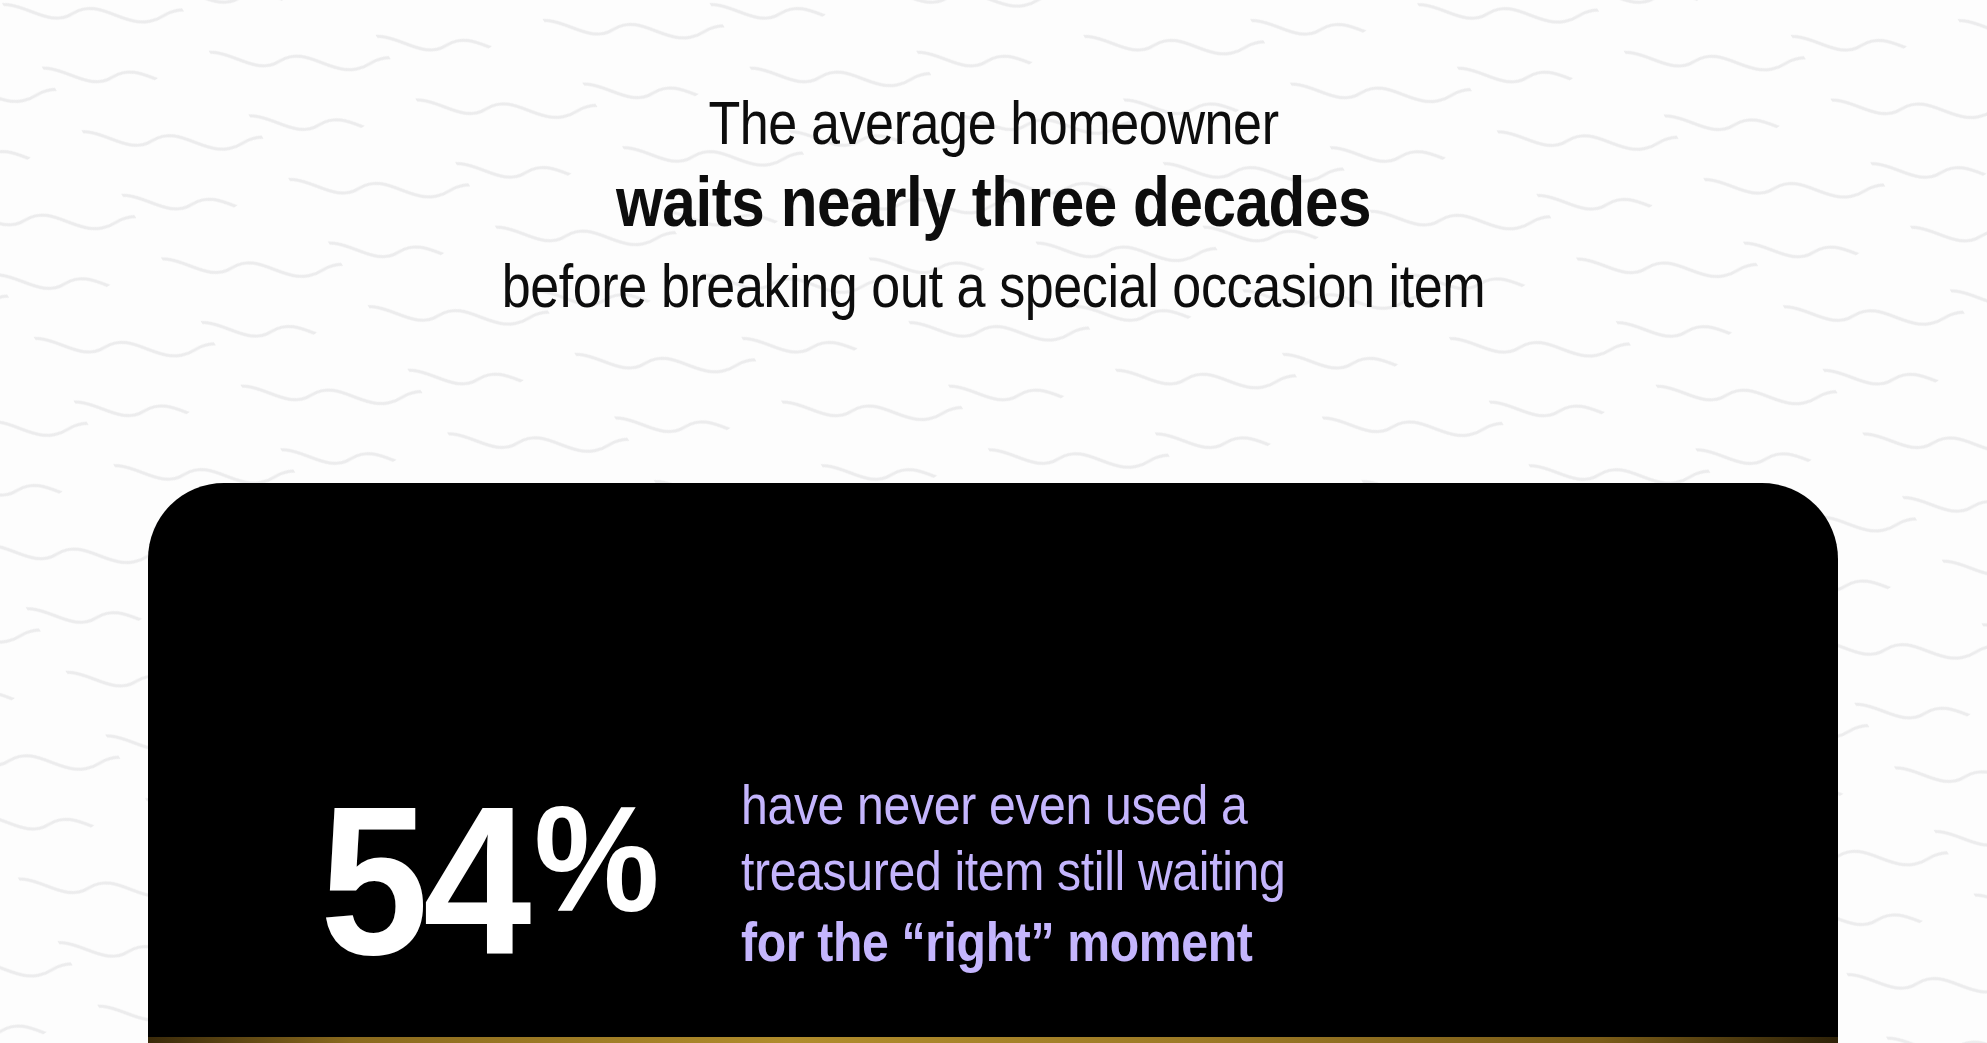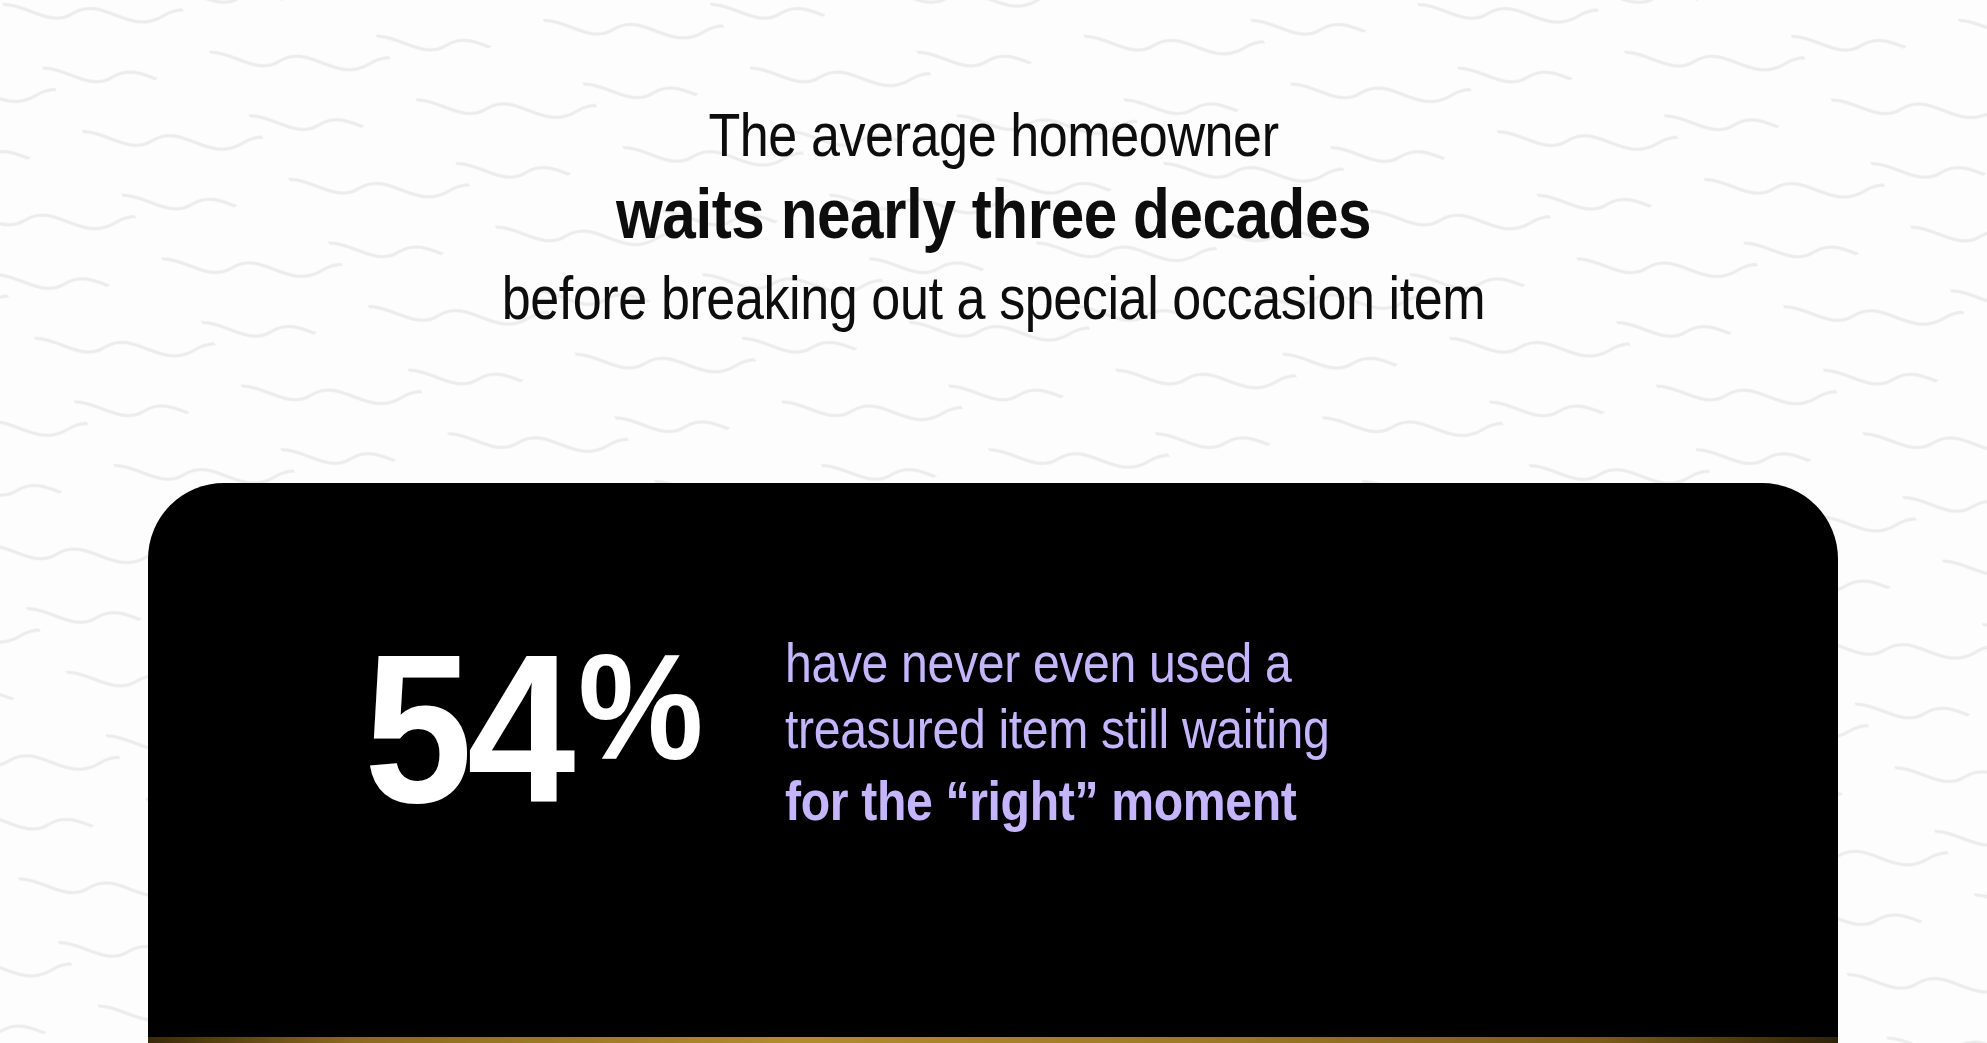--- a/index.html
+++ b/index.html
@@ -31,21 +31,21 @@
     inset:0;
     width:100%;
     height:100%;
     z-index:0;
     pointer-events:none;
   }
 
   
   #headline {
     position:absolute;
-    top:98px;
+    top:86px;
     left:0;
     width:100%;
     z-index:2;
     text-align:center;
     color:#0d0d0d;
   }
 
   .hl-line {
     display:block;
     font-family:"Liberation Sans", sans-serif;
@@ -92,25 +92,24 @@
     overflow:hidden;
   }
 
   #stat-inner {
     position:absolute;
     left:0;
     top:0;
     width:100%;
     height:100%;
     display:flex;
-    align-items:center;
+    align-items:flex-end;
     justify-content:flex-start;
     padding-left:172px;
     padding-bottom:64px;
-    margin-left:44px;
   }
 
   
   #stat-figure {
     display:flex;
     align-items:flex-start;
     color:#ffffff;
     line-height:1;
     flex:0 0 auto;
   }

